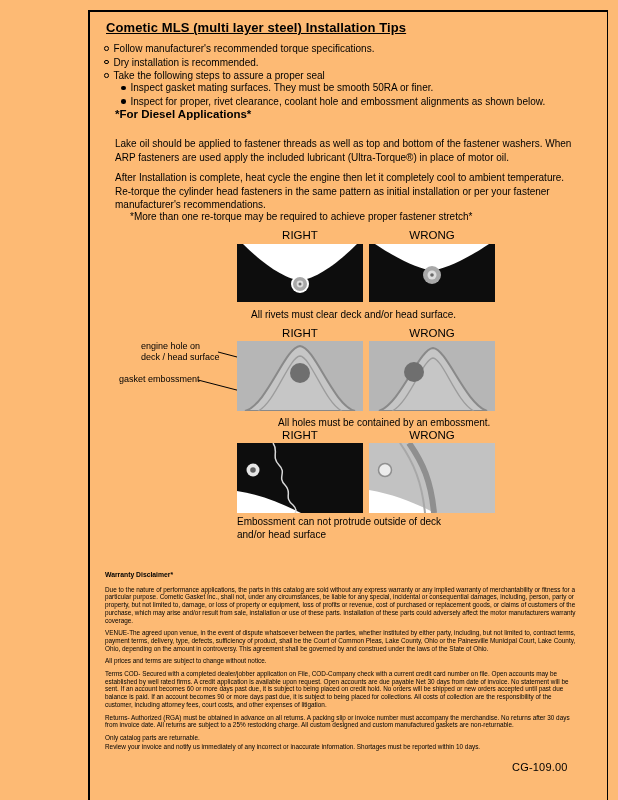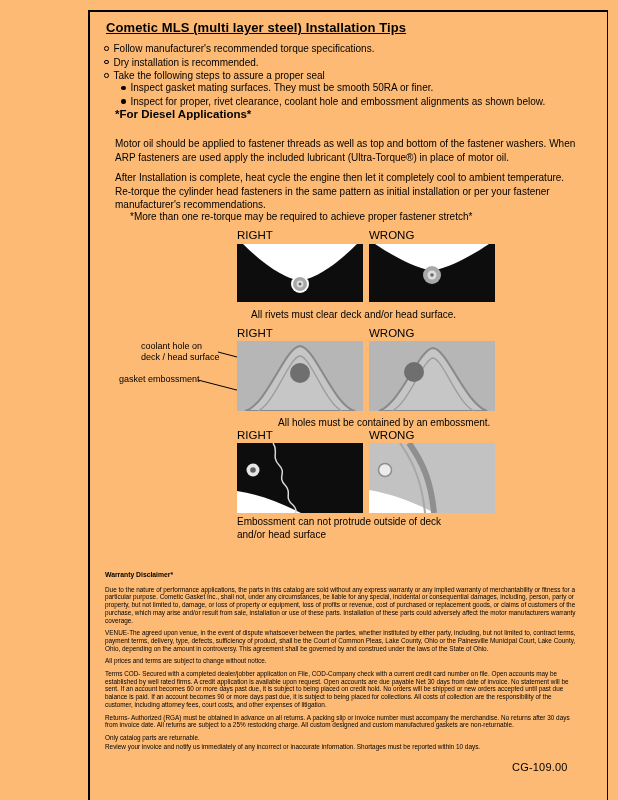--- a/index.html
+++ b/index.html
@@ -14,21 +14,21 @@
     position:absolute; left:88px; top:10px; width:520px; height:790px;
     border-top:2px solid #000; border-left:2px solid #000; border-right:1.5px solid #000;
   }
   .title { font-size:13px; font-weight:bold; text-decoration:underline; letter-spacing:.1px; }
   .tips { }
   .tip { display:flex; align-items:flex-start; font-size:10px; line-height:12px; margin-bottom:1.5px; }
   .odot { width:4.5px; height:4.5px; border:1px solid #000; border-radius:50%; margin:3px 5px 0 0; flex:none; }
   .fdot { width:4.5px; height:4.5px; background:#000; border-radius:50%; margin:3.5px 5px 0 0; flex:none; }
   .h2 { font-size:11.5px; font-weight:bold; }
   .body-text { font-size:10px; line-height:13.5px; }
-  .dg-head { font-size:11.5px; width:126px; text-align:left; }
+  .dg-head { font-size:11.5px; width:126px; text-align:center; }
   .panel { width:126px; display:block; }
   .caption { font-size:10px; line-height:12.5px; }
   .small-label { font-size:9px; line-height:11px; }
   .legal { font-size:6.4px; line-height:7.7px; width:472px; }
   .legal p { margin-bottom:5px; }
   .legal p.tight { margin-bottom:1px; }
   .legal-head { font-weight:bold; font-size:6.8px; margin-bottom:7px; }
   .docnum { font-size:11px; letter-spacing:.2px; }
 </style>
 </head>
@@ -61,21 +61,21 @@
       <span>Inspect gasket mating surfaces.  They must be smooth 50RA or finer.</span>
     </div>
     <div class="tip">
       <span class="fdot"></span>
       <span>Inspect for proper, rivet clearance, coolant hole and embossment alignments as shown below.</span>
     </div>
   </div>
 
   <div class="abs h2" style="left:115px; top:108px;">*For Diesel Applications*</div>
 
-  <div class="abs body-text" style="left:115px; top:137px; width:462px;">Motor oil should be applied to fastener threads as well as top and bottom of the fastener washers. When ARP fasteners are used apply the included lubricant (Ultra-Torque®) in place of motor oil.</div>
+  <div class="abs body-text" style="left:115px; top:137px; width:462px;">Lake oil should be applied to fastener threads as well as top and bottom of the fastener washers. When ARP fasteners are used apply the included lubricant (Ultra-Torque®) in place of motor oil.</div>
 
   <div class="abs body-text" style="left:115px; top:171px; width:462px;">After Installation is complete, heat cycle the engine then let it completely cool to ambient temperature. Re-torque the cylinder head fasteners in the same pattern as initial installation or per your fastener manufacturer's recommendations.</div>
 
   <div class="abs body-text" style="left:130px; top:210px; width:462px;">*More than one re-torque may be required to achieve proper fastener stretch*</div>
 
   <div class="abs dg-head" style="left:237px; top:229px;">RIGHT</div>
   <div class="abs dg-head" style="left:369px; top:229px;">WRONG</div>
 
   <svg class="abs panel" style="left:237px; top:244px;" width="126" height="58" viewBox="0 0 126 58">
     <rect width="126" height="58" fill="#0d0d0d"></rect>
@@ -93,21 +93,21 @@
     <circle cx="63" cy="31" r="4.5" fill="#dedede"></circle>
     <circle cx="63" cy="31" r="1.8" fill="#6a6a6a"></circle>
   </svg>
 
   <div class="abs caption" style="left:251px; top:309px;">All rivets must clear deck and/or head surface.</div>
 
   <div class="abs dg-head" style="left:237px; top:327px;">RIGHT</div>
   <div class="abs dg-head" style="left:369px; top:327px;">WRONG</div>
 
   <div class="abs small-label" style="left:141px; top:341px;">
-    <div>coolant hole on</div>
+    <div>engine hole on</div>
     <div>deck / head surface</div>
   </div>
   <div class="abs small-label" style="left:119px; top:374px;">gasket embossment</div>
 
   <svg class="abs" style="left:118px; top:336px;" width="186" height="72" viewBox="0 0 186 72">
     <line x1="100" y1="16" x2="176" y2="36" stroke="#000" stroke-width="1"></line>
     <line x1="80" y1="44" x2="138" y2="59" stroke="#000" stroke-width="1"></line>
   </svg>
 
   <svg class="abs panel" style="left:237px; top:341px;" width="126" height="70" viewBox="0 0 126 70">

